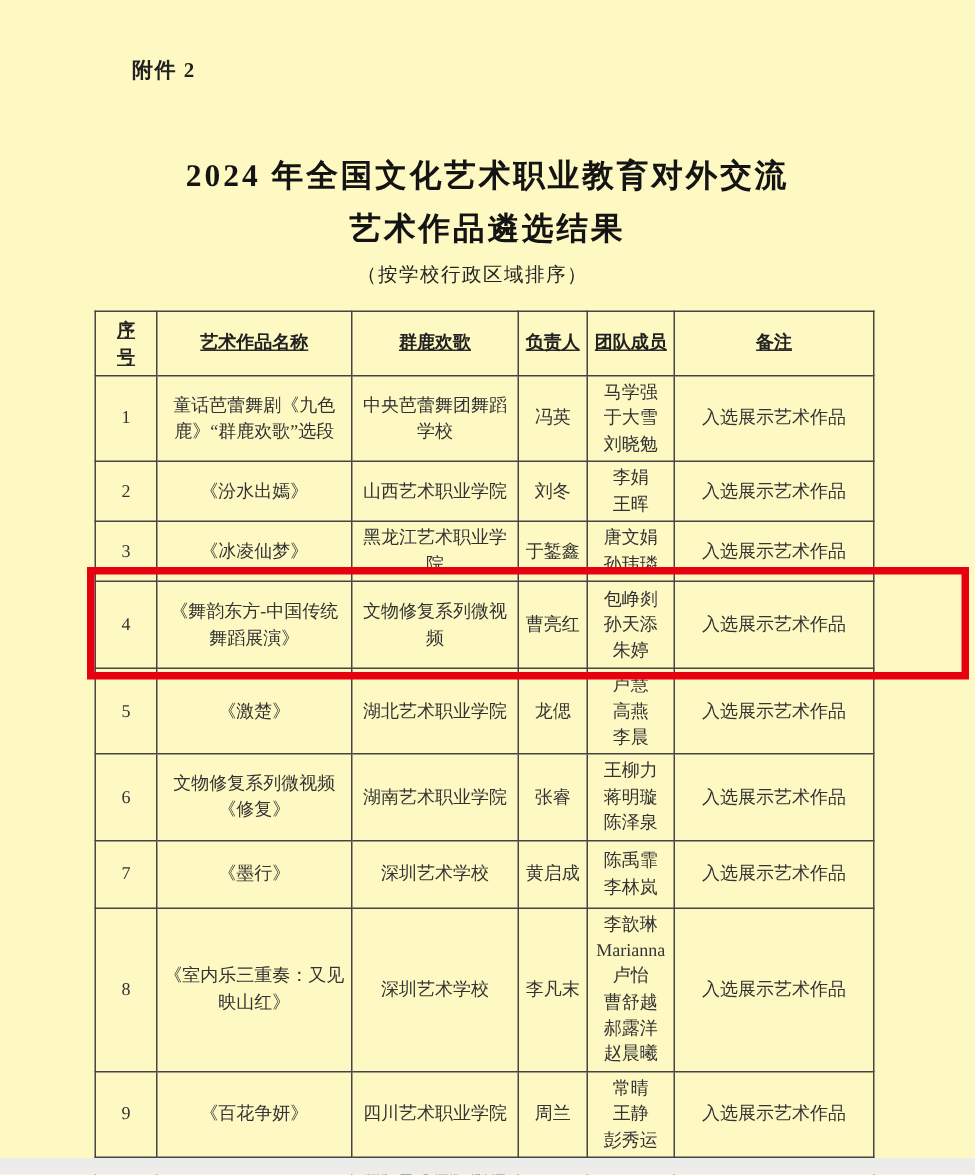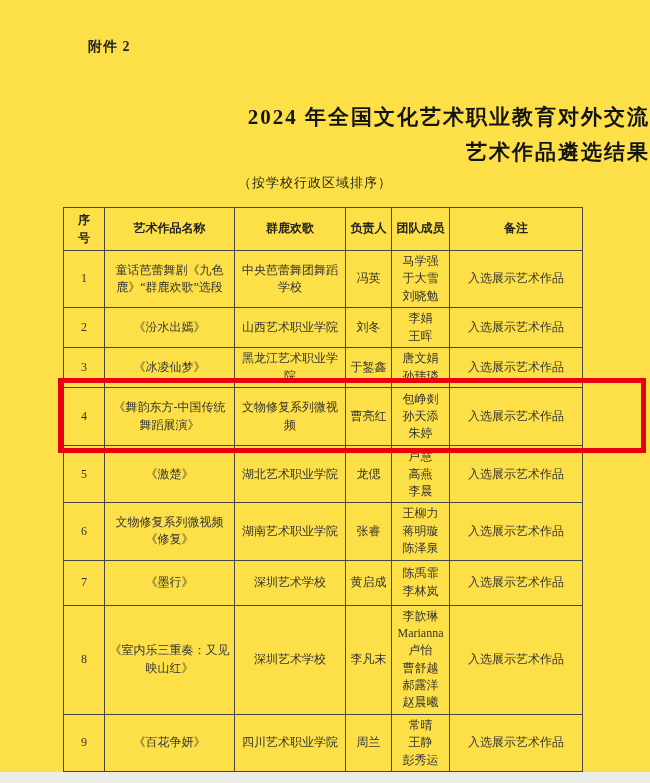--- a/index.html
+++ b/index.html
@@ -4,28 +4,28 @@
 <style>
   html,body{margin:0;padding:0;}
   body{
     width:650px;height:783px;overflow:hidden;
     background:#f4f4f2;
     font-family:"Liberation Serif","DejaVu Serif",serif;
     color:#2e2e2e;
   }
   .doc{
     position:relative;width:650px;height:783px;
-    background:#fde047;
+    background:#fef9c3;
   }
   .attachment{
     position:absolute;top:38px;left:88px;
     font-size:14px;font-weight:bold;letter-spacing:1px;color:#222;
   }
   .title-block{
-    position:absolute;top:100px;left:0;width:650px;text-align:right;
+    position:absolute;top:100px;left:0;width:650px;text-align:center;
   }
   .title-line{
     font-size:21px;font-weight:bold;color:#141414;
     letter-spacing:2px;line-height:35px;
   }
   .subtitle{
     position:absolute;top:174px;left:0;width:630px;text-align:center;
     font-size:13px;color:#222;letter-spacing:1px;
   }
   table.results{
@@ -33,21 +33,21 @@
     border-collapse:collapse;table-layout:fixed;
   }
   table.results th,table.results td{
     border:1px solid #454545;
     text-align:center;vertical-align:middle;
     font-size:12px;color:#333;
     padding:2px 4px;line-height:1.45;
     word-break:break-word;
   }
   table.results th{font-weight:bold;color:#222;}
-  thead tr{height:43px;}
+  thead tr{height:43px;text-decoration:underline;}
   tbody tr:nth-child(1){height:55px;}
   tbody tr:nth-child(2){height:40px;}
   tbody tr:nth-child(3){height:40px;}
   tbody tr:nth-child(4){height:58px;}
   tbody tr:nth-child(5){height:47px;}
   tbody tr:nth-child(6){height:55px;}
   tbody tr:nth-child(7){height:45px;}
   tbody tr:nth-child(8){height:96px;}
   tbody tr:nth-child(9){height:44px;}
   tbody tr:nth-child(10){height:44px;}

